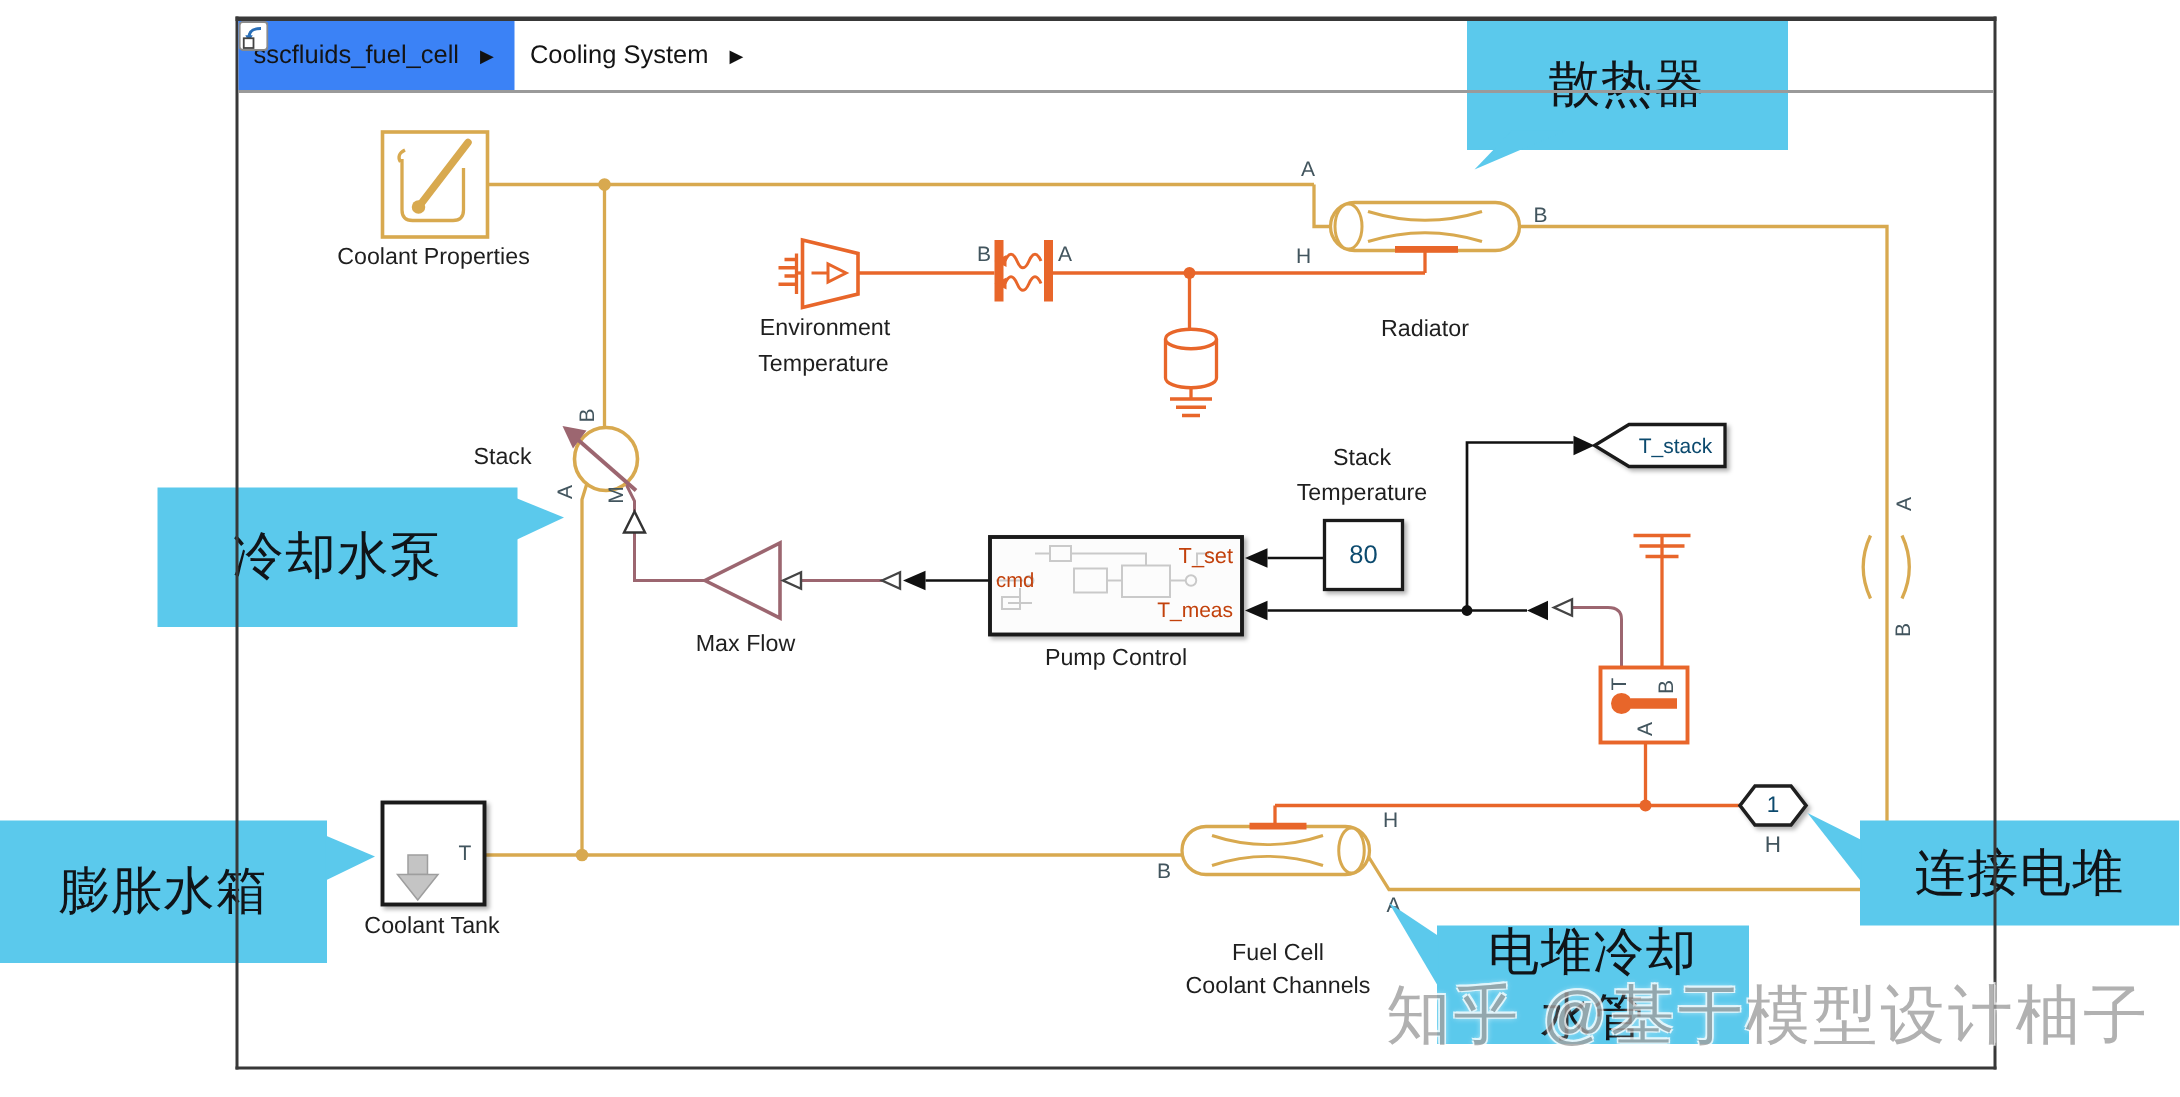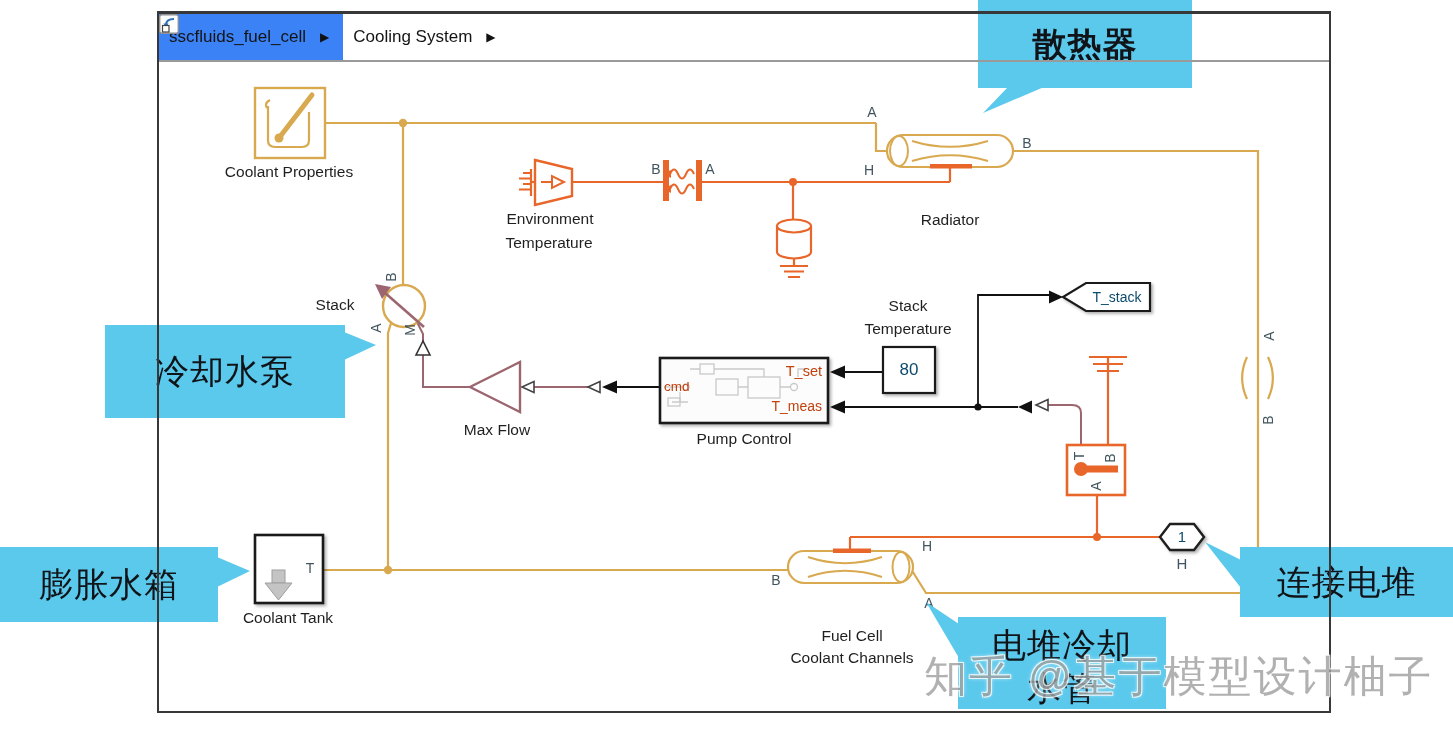--- a/index.html
+++ b/index.html
@@ -235,33 +235,33 @@
   <div class="port rot" style="left:1079px;top:456px;">T</div>
   <div class="port rot" style="left:1110px;top:458px;">B</div>
   <div class="port rot" style="left:1096px;top:486px;">A</div>
   <div class="port" style="left:310px;top:560px;">T</div>
   <div class="port" style="left:776px;top:572px;">B</div>
   <div class="port" style="left:927px;top:538px;">H</div>
   <div class="port" style="left:929px;top:595px;">A</div>
   <div class="port rot" style="left:1269px;top:336px;">A</div>
   <div class="port rot" style="left:1268px;top:420px;">B</div>
 
-  <div class="callout" style="left:978px;top:0;width:214px;height:88px;font-weight:bold;">
+  <div class="callout" style="left:978px;top:12px;width:214px;height:88px;">
     <span>散热器</span>
   </div>
   <div class="callout" style="left:105px;top:325px;width:240px;height:93px;">
     <span>冷却水泵</span>
   </div>
-  <div class="callout" style="left:0;top:547px;width:218px;height:75px;">
+  <div class="callout" style="left:0;top:547px;width:218px;height:95px;">
     <span>膨胀水箱</span>
   </div>
   <div class="callout" style="left:1240px;top:547px;width:213px;height:70px;">
     <span>连接电堆</span>
   </div>
-  <div class="callout" style="left:958px;top:617px;width:208px;height:92px;justify-content:flex-end;">
+  <div class="callout" style="left:958px;top:617px;width:208px;height:79px;">
     <span>电堆冷却</span>
     <span>水管</span>
   </div>
   <svg class="z3" width="1453" height="731" viewBox="0 0 1453 731" style="pointer-events:none;">
     <polygon points="1008,87 983,113 1044,87" fill="#5BC9EC"></polygon>
     <polygon points="344,332 376,345 344,360" fill="#5BC9EC"></polygon>
     <polygon points="217,557 250,571 217,587" fill="#5BC9EC"></polygon>
     <polygon points="1241,588 1205,542 1241,560" fill="#5BC9EC"></polygon>
     <polygon points="959,624 926,602 959,658" fill="#5BC9EC"></polygon>
   </svg>

